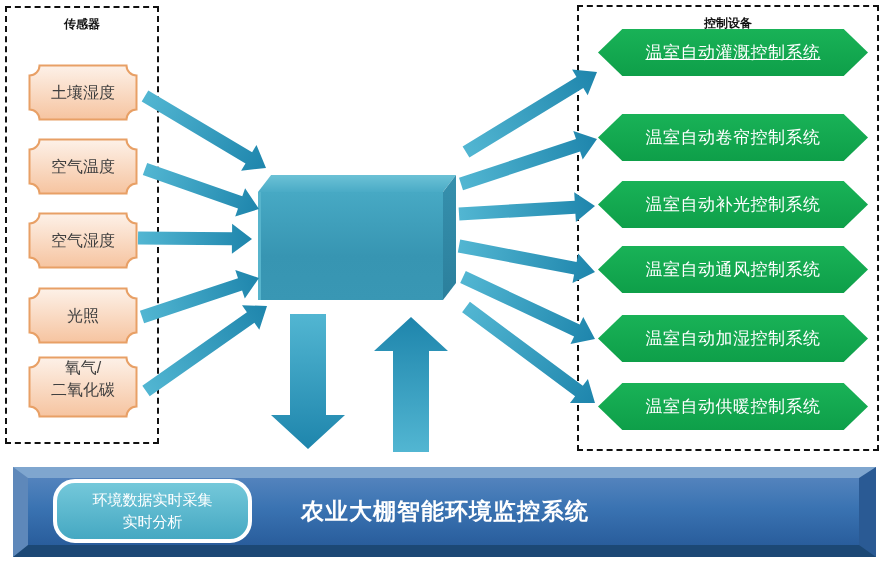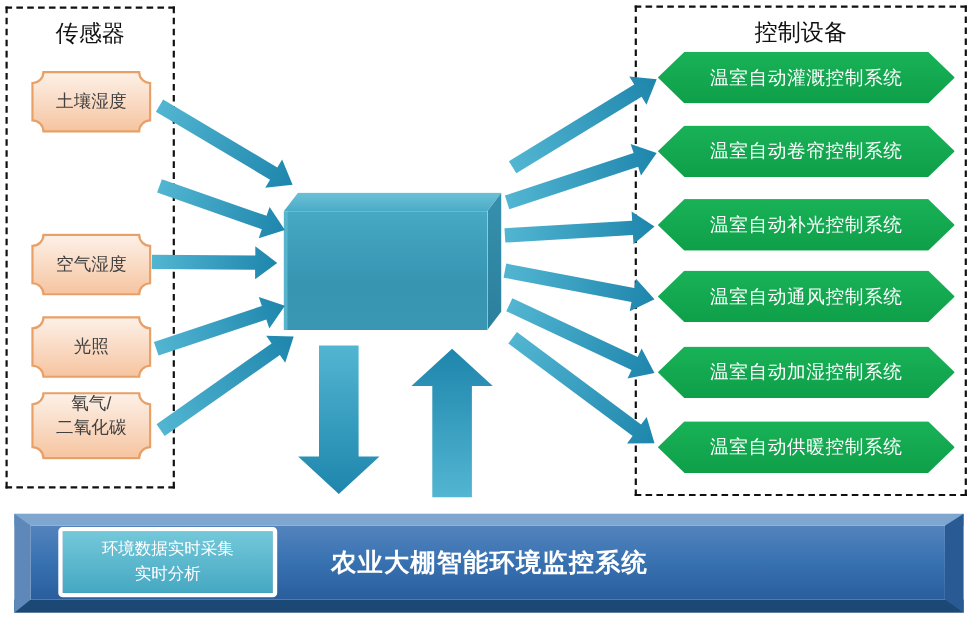--- a/index.html
+++ b/index.html
@@ -3,21 +3,21 @@
 <meta charset="utf-8">
 <style>
   html,body{margin:0;padding:0;background:#ffffff;}
   .canvas{
     position:relative;width:883px;height:563px;background:#ffffff;overflow:hidden;
     font-family:"Liberation Sans","DejaVu Sans",sans-serif;
   }
   
   .dashed-panel{position:absolute;border:2px dashed #111;box-sizing:border-box;background:transparent;}
   .panel-title{position:absolute;left:0;top:8px;width:100%;text-align:center;
-    font-size:21px;font-weight:normal;color:#111;}
+    font-size:12px;font-weight:bold;color:#111;}
   
   .plaque{position:absolute;left:28px;width:110px;display:flex;align-items:center;justify-content:center;
     text-align:center;font-size:16px;color:#404040;white-space:pre-line;line-height:1.35;}
   .plaque svg{position:absolute;left:0;top:0;}
   .plaque .lbl{position:relative;z-index:1;}
   
   .hub-front{position:absolute;left:258px;top:192px;width:185px;height:108px;
     background:linear-gradient(180deg,#47a9c4 0%,#3795b2 60%,#3997b4 100%);
     border-left:3px solid #57b4cc;box-sizing:border-box;}
   .hub-top{position:absolute;left:258px;top:175px;width:198px;height:17px;
@@ -39,21 +39,21 @@
   #flow-arrows{position:absolute;left:0;top:0;pointer-events:none;}
   
   .platform-bar{position:absolute;left:13px;top:467px;width:863px;height:90px;box-sizing:border-box;
     border-style:solid;border-width:11px 17px 12px 15px;
     border-top-color:#7fa6cf;border-left-color:#5e88ba;border-right-color:#2a5a94;border-bottom-color:#1c4875;
     background:linear-gradient(180deg,#5383bd 0%,#3a73b2 45%,#295d9c 100%);}
   .platform-title{position:absolute;left:255px;top:469px;width:380px;height:84px;
     display:flex;align-items:center;justify-content:center;
     color:#fff;font-size:23px;font-weight:bold;letter-spacing:1px;}
   .badge{position:absolute;top:479px;height:64px;box-sizing:border-box;
-    border:4px solid #fff;border-radius:4px;
+    border:4px solid #fff;border-radius:22px;
     background:linear-gradient(180deg,#74c8da 0%,#45a8c2 100%);
     display:flex;align-items:center;justify-content:center;text-align:center;
     color:#fff;font-size:15px;line-height:1.5;white-space:pre-line;}
   .badge-left{left:53px;width:199px;}
   .badge-right{left:638px;width:195px;}
 </style>
 </head>
 <body>
 
 <div class="canvas">
@@ -66,20 +66,31 @@
         <defs>
           <linearGradient id="plq0" x1="0" y1="0" x2="0" y2="1">
             <stop offset="0" stop-color="#FDF1E8"></stop>
             <stop offset="1" stop-color="#F6C4A0"></stop>
           </linearGradient>
         </defs>
         <path transform="translate(1.5,1.5)" d="M10,0 H97 A10,10 0 0 0 107,10 V44 A10,10 0 0 0 97,54 H10 A10,10 0 0 0 0,44 V10 A10,10 0 0 0 10,0 Z" fill="url(#plq0)" stroke="#E8A066" stroke-width="2"></path>
       </svg>
     <span class="lbl">土壤湿度</span>
   </div>
+  <div class="plaque" style="top:138px;height:57px;"><svg width="110" height="57">
+        <defs>
+          <linearGradient id="plq1" x1="0" y1="0" x2="0" y2="1">
+            <stop offset="0" stop-color="#FDF1E8"></stop>
+            <stop offset="1" stop-color="#F6C4A0"></stop>
+          </linearGradient>
+        </defs>
+        <path transform="translate(1.5,1.5)" d="M10,0 H97 A10,10 0 0 0 107,10 V44 A10,10 0 0 0 97,54 H10 A10,10 0 0 0 0,44 V10 A10,10 0 0 0 10,0 Z" fill="url(#plq1)" stroke="#E8A066" stroke-width="2"></path>
+      </svg>
+    <span class="lbl">空气温度</span>
+  </div>
   <div class="plaque" style="top:212px;height:57px;"><svg width="110" height="57">
         <defs>
           <linearGradient id="plq2" x1="0" y1="0" x2="0" y2="1">
             <stop offset="0" stop-color="#FDF1E8"></stop>
             <stop offset="1" stop-color="#F6C4A0"></stop>
           </linearGradient>
         </defs>
         <path transform="translate(1.5,1.5)" d="M10,0 H97 A10,10 0 0 0 107,10 V44 A10,10 0 0 0 97,54 H10 A10,10 0 0 0 0,44 V10 A10,10 0 0 0 10,0 Z" fill="url(#plq2)" stroke="#E8A066" stroke-width="2"></path>
       </svg>
     <span class="lbl">空气湿度</span>
@@ -109,21 +120,21 @@
   </div>
 
   <div class="hub-top"></div>
   <div class="hub-right"></div>
   <div class="hub-front"></div>
 
   <div class="dashed-panel" style="left:577px;top:5px;width:302px;height:446px;">
     <div class="panel-title">控制设备</div>
   </div>
 
-  <div class="device" style="top:47px;">
+  <div class="device" style="top:29px;text-decoration:underline;">
     <span>温室自动灌溉控制系统</span>
     </div>
   <div class="device" style="top:114px;">
     <span>温室自动卷帘控制系统</span>
     </div>
   <div class="device" style="top:181px;font-family:Liberation Mono, monospace;">
     <span>温室自动补光控制系统</span>
     </div>
   <div class="device" style="top:246px;">
     <span>温室自动通风控制系统</span>

